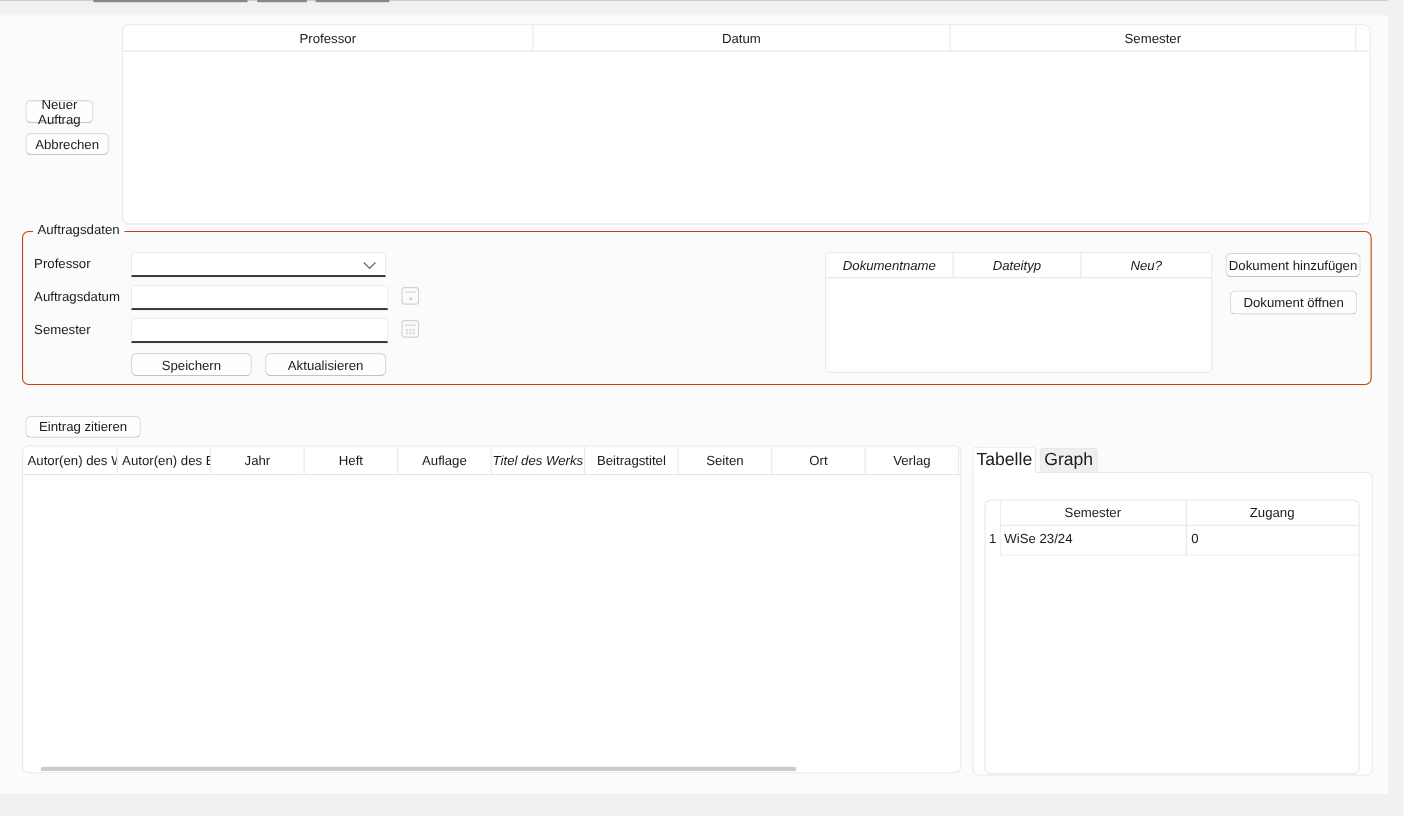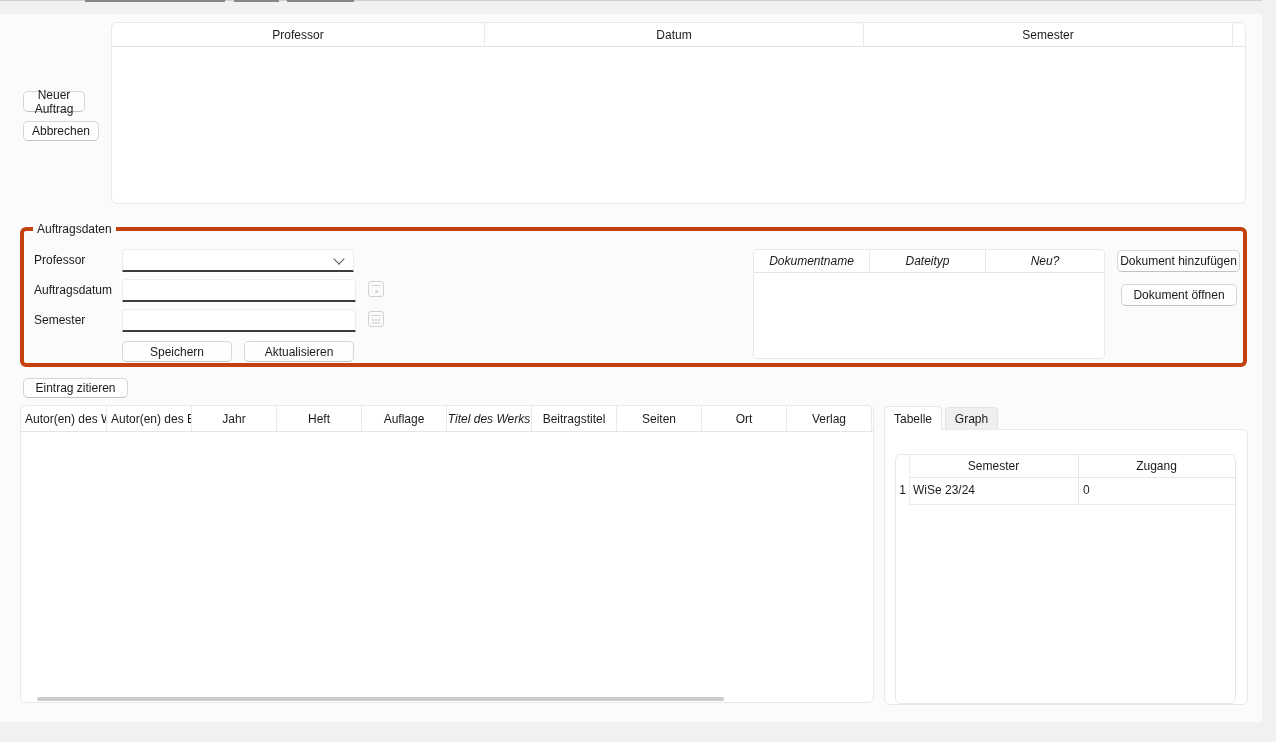--- a/index.html
+++ b/index.html
@@ -9,40 +9,40 @@
   .topseg{position:absolute;top:0;height:2px;background:#878787;}
   .window{position:absolute;left:0;top:14px;width:1262px;height:708px;background:#fbfbfb;}
   .panel{position:absolute;background:#fff;border:1px solid #e9e9e9;border-radius:6px;box-sizing:border-box;}
   .hdr-row{display:flex;height:23px;border-bottom:1px solid #e4e4e4;align-items:center;}
   .hdr-cell{height:100%;display:flex;align-items:center;justify-content:center;font-size:12px;
             color:#1b1b1b;box-sizing:border-box;overflow:hidden;white-space:nowrap;}
   .divr{border-right:1px solid #e9e9e9;}
   .btn{position:absolute;background:#fefefe;border:1px solid #d6d6d6;border-bottom-color:#c2c2c2;
        border-radius:5px;font-size:12px;color:#1b1b1b;display:flex;align-items:center;
        justify-content:center;box-sizing:border-box;text-align:center;cursor:default;}
-  .groupbox{position:absolute;left:20px;top:213px;width:1227px;height:140px;
-            border:4px solid #c2410c;border-radius:6px;box-sizing:border-box;}
+  .groupbox{position:absolute;left:20px;top:196px;width:1227px;height:140px;
+            border:1px solid #c2410c;border-radius:6px;box-sizing:border-box;}
   .legend{position:absolute;left:9px;top:-9px;background:#fbfbfb;padding:0 4px;font-size:12px;}
   .flabel{position:absolute;left:10px;height:23px;line-height:23px;font-size:12px;}
   .ufield{position:absolute;left:98px;width:232px;height:23px;background:#fff;
           border:1px solid #ebebeb;border-bottom:2px solid #3c3c3c;border-radius:4px 4px 1px 1px;
           box-sizing:border-box;}
   .ufield input{position:absolute;left:4px;top:0;width:calc(100% - 24px);height:19px;border:0;
           outline:none;font-size:12px;font-family:inherit;background:transparent;padding:0;}
   .chev{position:absolute;right:10px;top:5px;width:7px;height:7px;border-right:1.5px solid #5a5a5a;
         border-bottom:1.5px solid #5a5a5a;transform:rotate(45deg);}
   .cal{position:absolute;left:344px;width:14px;height:14px;border:1px solid #d2d2d2;border-radius:3px;}
   .cal::before{content:"";position:absolute;left:2px;right:2px;top:3px;height:1px;background:#d2d2d2;}
   .cal.dot::after{content:"";position:absolute;left:6px;top:8px;width:3px;height:3px;
         background:#d4d4d4;border-radius:50%;}
   .cal.grid::after{content:"";position:absolute;left:3px;top:7px;width:2px;height:2px;background:#dadada;
         box-shadow:3px 0 #dadada,6px 0 #dadada,0 3px #dadada,3px 3px #dadada,6px 3px #dadada;}
   .cit-cell{font-size:12px;}
   .tab{position:absolute;border:1px solid #e7e7e7;border-bottom:none;border-radius:4px 4px 0 0;
-       font-size:12px;display:flex;align-items:center;justify-content:center;box-sizing:border-box;}
+       font-size:16px;display:flex;align-items:center;justify-content:center;box-sizing:border-box;}
   .vline{position:absolute;width:1px;background:#e7e7e7;}
   .hline{position:absolute;height:1px;background:#e7e7e7;}
   .scrollbar{position:absolute;height:4px;background:#cbcbcb;border-radius:2px;}
 </style>
 </head>
 <body>
 
 <div class="screen">
   <div class="topline"></div>
   <div class="topseg" style="left:85px;width:140px;"></div>

